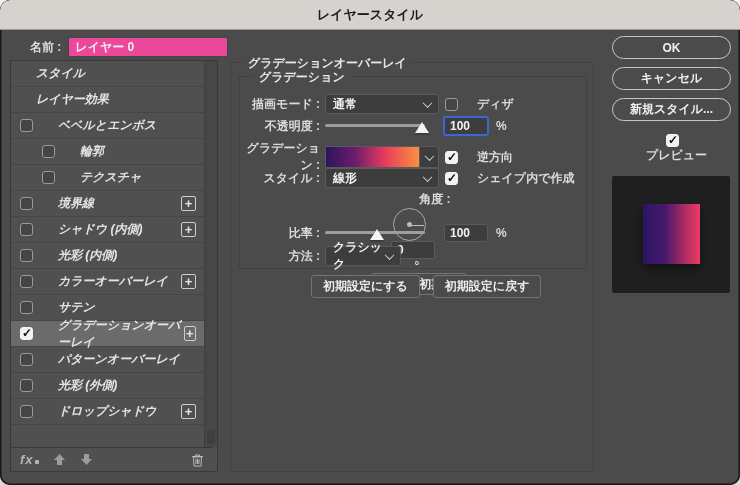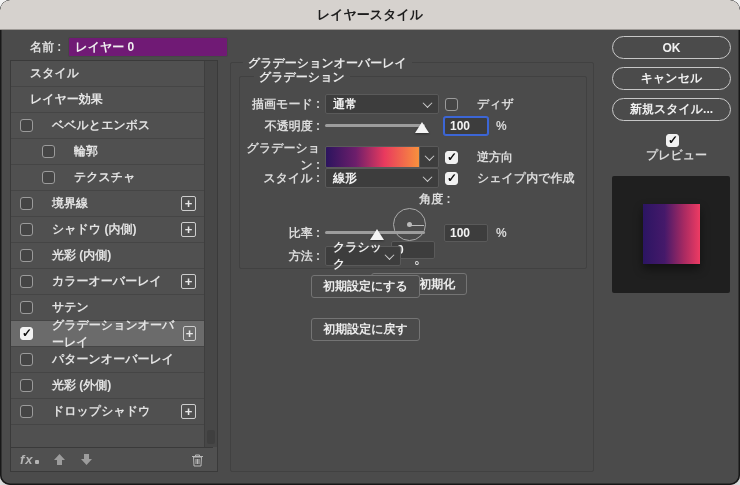--- a/index.html
+++ b/index.html
@@ -9,33 +9,33 @@
             border-radius:10px; overflow:hidden; box-shadow:0 0 0 1.5px #181818 inset, 0 10px 30px rgba(0,0,0,.35); }
 
   
   .titlebar { height:30px; background:#d6d2ce; border-bottom:1px solid #9e9a96;
               display:flex; align-items:center; justify-content:center;
               color:#1d1d1d; font-size:13px; font-weight:700; border-radius:10px 10px 0 0; }
 
   
   .name-row { position:absolute; left:30px; top:37px; display:flex; align-items:center; }
   .name-label { font-size:12px; font-weight:700; color:#dedede; margin-right:7px; }
-  .name-input { width:160px; height:20px; background:#701a75; border:1px solid #464646;
+  .name-input { width:160px; height:20px; background:#ec4899; border:1px solid #464646;
                 border-radius:2px; color:#efefef; font-size:12px; font-weight:700; padding:0 6px;
                 font-family:"Liberation Sans", sans-serif; }
 
   
   .sidebar { position:absolute; left:10px; top:60px; width:208px; bottom:13px;
              border:1px solid #3a3a3a; background:#505050; }
   .side-list { position:absolute; left:0; top:0; right:13px; bottom:24px; overflow:hidden; }
   .srow { height:26px; display:flex; align-items:center; padding:0 8px 0 9px;
           border-bottom:1px solid #454545; font-size:12px; font-weight:700; color:#e3e3e3; }
   .srow.indent { padding-left:31px; }
   .srow.selected { background:#6b6b6b; }
-  .slabel { margin-left:10px; }
+  .slabel { margin-left:16px;font-style:italic; }
   .srow .cb { margin-right:9px; }
   .scrollstrip { position:absolute; top:0; right:0; bottom:24px; width:13px;
                  background:#474747; border-left:1px solid #3e3e3e; }
   .scrollnub { position:absolute; left:2px; right:2px; bottom:3px; height:14px; background:#3f3f3f; border-radius:2px; }
   .side-footer { position:absolute; left:0; right:4px; bottom:0; height:24px;
                  border-top:1px solid #3a3a3a; display:flex; align-items:center; padding:0 9px; }
   .fx-label { font-style:italic; font-weight:700; font-size:13px; color:#b5b5b5; letter-spacing:1px; }
   .fx-dot { width:4px; height:4px; background:#b5b5b5; border-radius:1px; margin:8px 0 0 1px; }
   .arrow-btn { margin-left:14px; display:flex; }
   .trash-btn { margin-left:auto; display:flex; }
@@ -95,21 +95,21 @@
 
   .dial { width:33px; height:33px; border:1.5px solid #aaaaaa; border-radius:50%;
           position:relative; flex:0 0 auto; margin-right:7px; }
   .dial .needle { position:absolute; left:50%; top:50%; width:14px; height:1.5px; background:#bbbbbb; }
   .dial .hub { position:absolute; left:50%; top:50%; width:5px; height:5px; margin:-2.5px 0 0 -2.5px;
                background:#bbbbbb; border-radius:50%; }
 
   .small-btn { height:22px; background:#4b4b4b; border:1px solid #747474; border-radius:3px;
                color:#ececec; font-size:12px; font-weight:700; padding:0 11px;
                font-family:"Liberation Sans", sans-serif; }
-  .defaults { position:absolute; top:212px; left:80px; display:flex; gap:20px;flex-direction:column; }
+  .defaults { position:absolute; top:212px; left:80px; display:flex; gap:13px; }
   .defaults .small-btn { height:23px; }
 
   
   .right-col { position:absolute; left:612px; top:36px; width:119px; }
   .pill-btn { display:block; width:100%; height:23px; margin-bottom:8px; background:transparent;
               border:1.5px solid #c7c7c7; border-radius:12px; color:#f0f0f0; font-size:12px;
               font-weight:700; font-family:"Liberation Sans", sans-serif; }
   .preview-row { display:flex; align-items:center; margin:13px 0 0 10px;flex-direction:column; }
   .preview-row .cb { margin-right:8px; }
   .preview-box { margin-top:12px; width:118px; height:117px; background:#1f1f1f;

